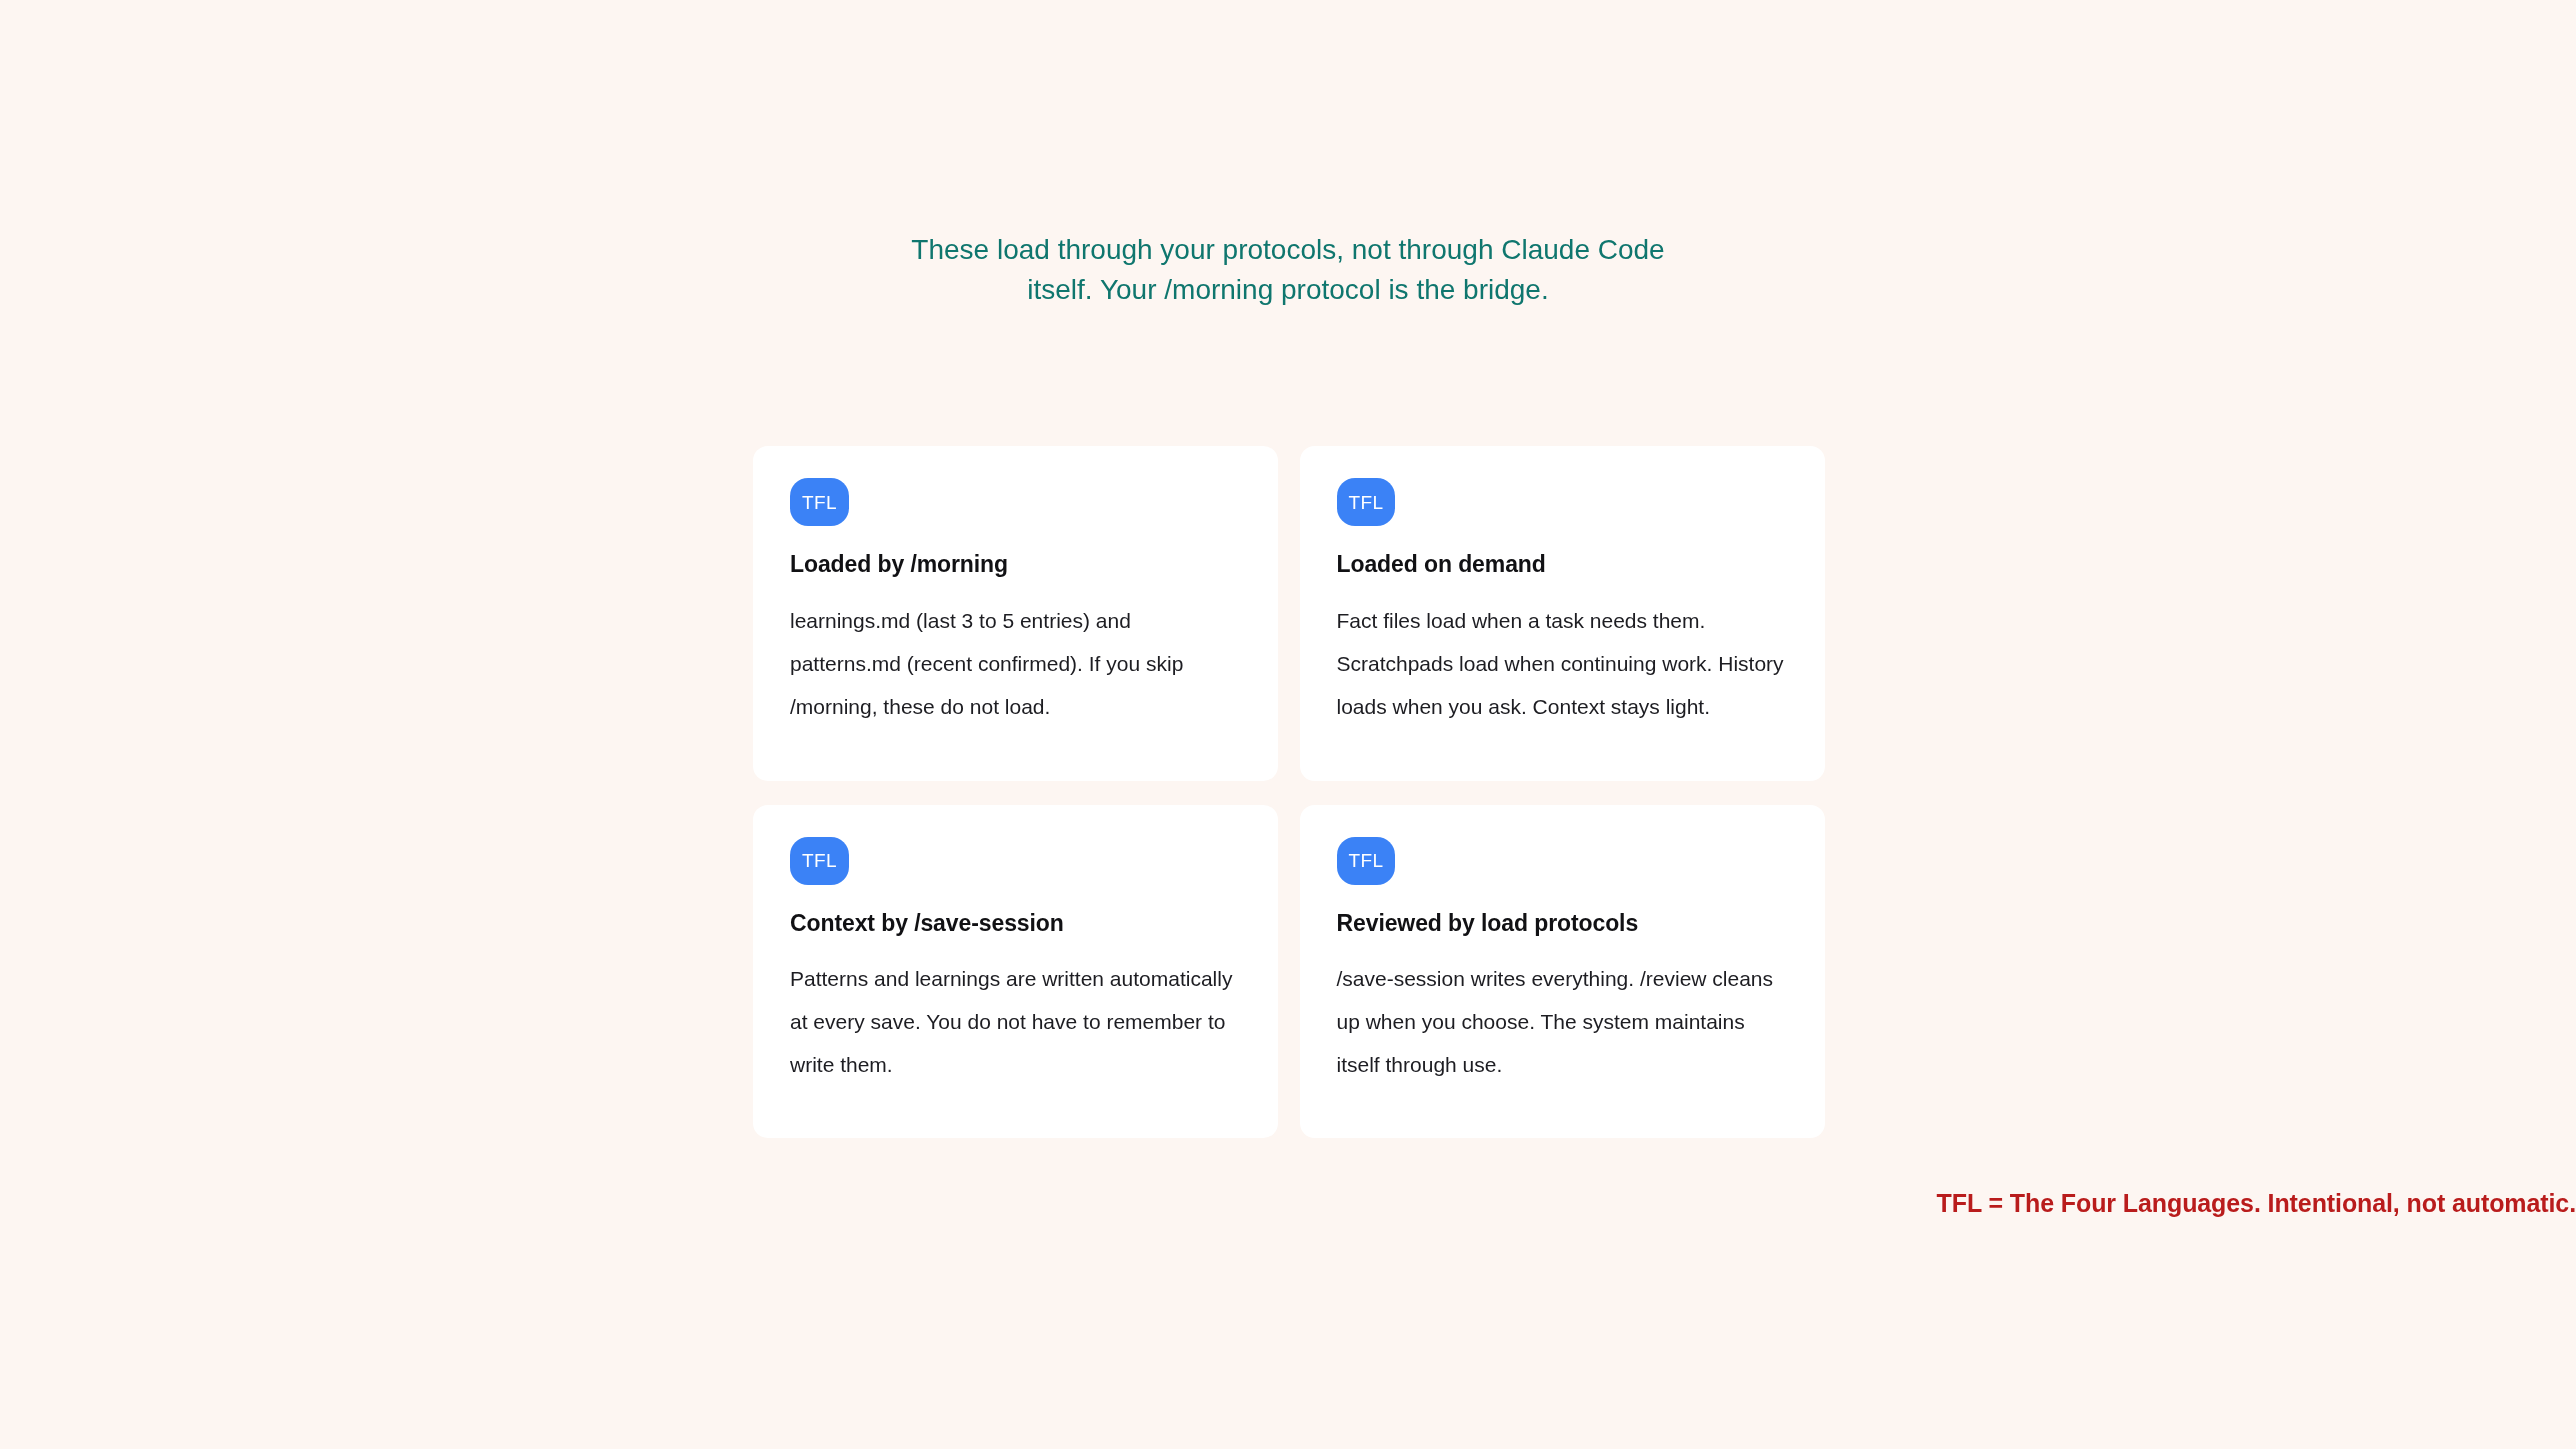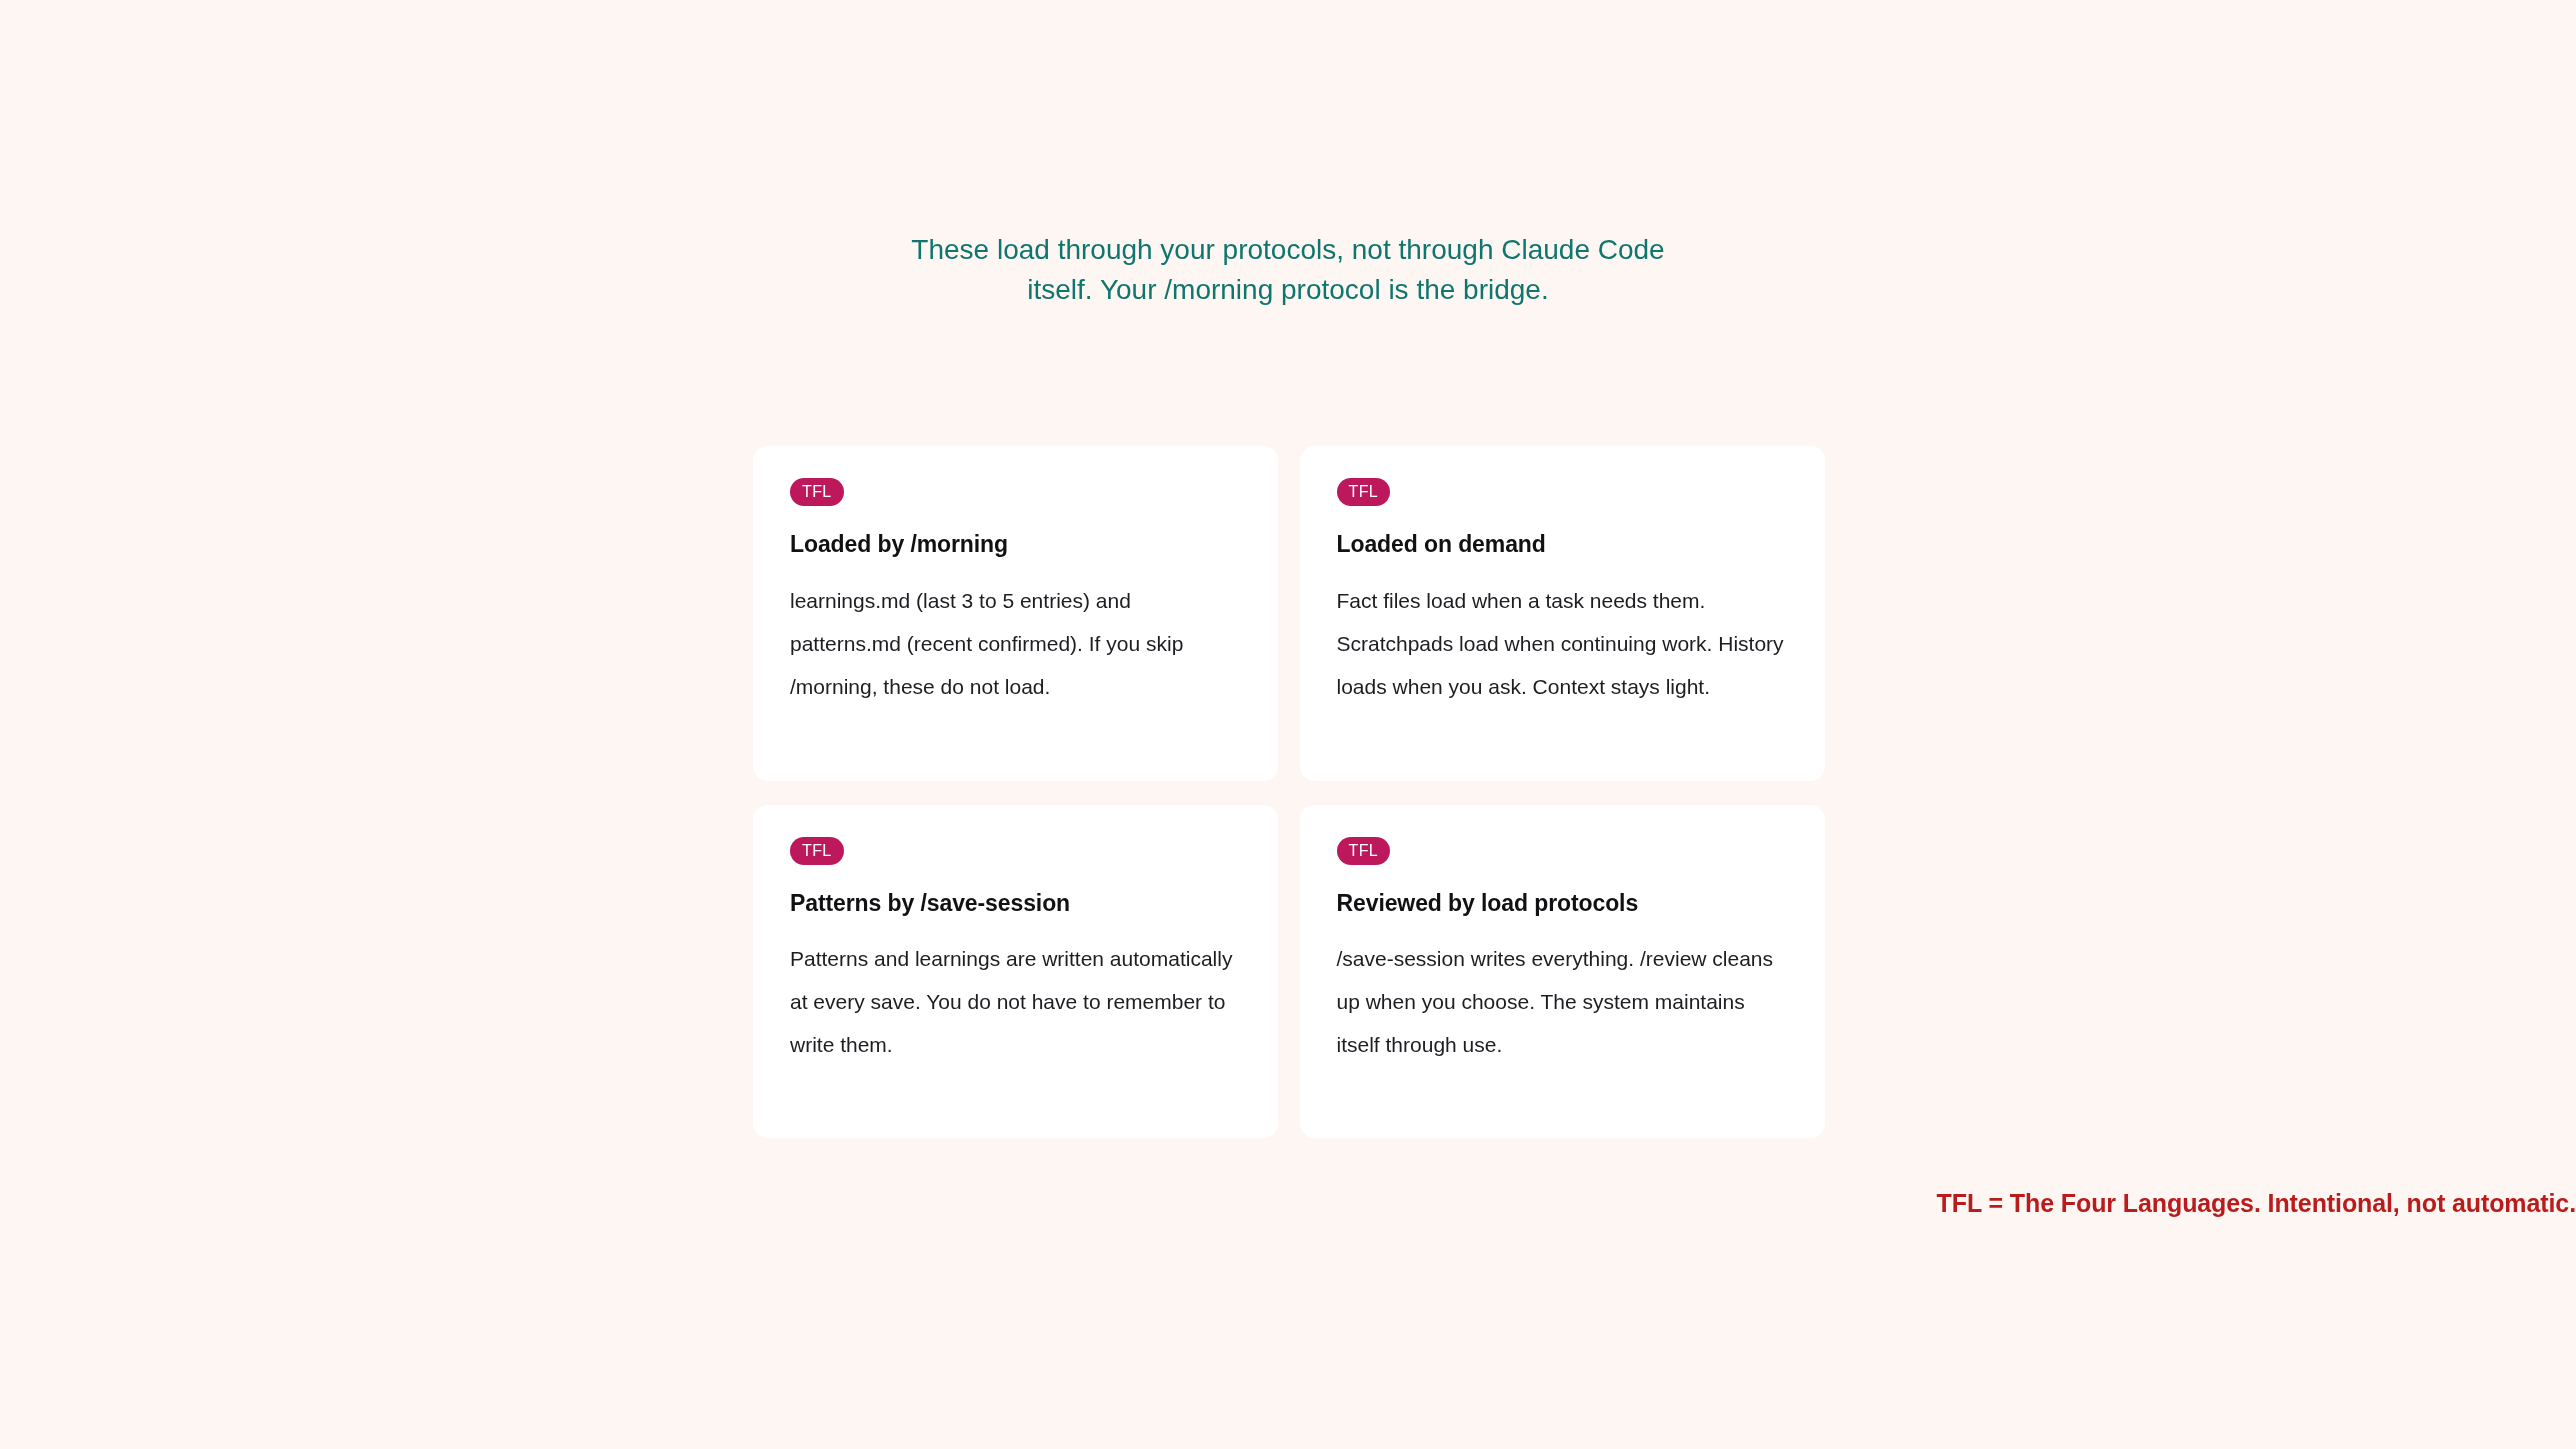--- a/index.html
+++ b/index.html
@@ -81,26 +81,26 @@
     flex-direction: column;
     align-items: flex-start;
     overflow: hidden;
   }
 
   .badge {
     display: inline-flex;
     align-items: center;
     justify-content: center;
     min-width: 51px;
-    height: 28px;
+    height: 48px;
     padding: 0 12px;
     border-radius: 18px;
-    background: #be185d;
+    background: #3b82f6;
     color: #ffffff;
-    font-size: 16px;
+    font-size: 19px;
     font-weight: 500;
     letter-spacing: 0.4px;
     line-height: 1;
   }
 
   .card-title {
     margin-top: 25px;
     font-size: 23px;
     font-weight: 700;
     letter-spacing: -0.1px;
@@ -147,21 +147,21 @@
     </div>
 
     <div class="card">
       <span class="badge">TFL</span>
       <h2 class="card-title">Loaded on demand</h2>
       <p class="card-body">Fact files load when a task needs them. Scratchpads load when continuing work. History loads when you ask. Context stays light.</p>
     </div>
 
     <div class="card">
       <span class="badge">TFL</span>
-      <h2 class="card-title">Patterns by /save-session</h2>
+      <h2 class="card-title">Context by /save-session</h2>
       <p class="card-body">Patterns and learnings are written automatically at every save. You do not have to remember to write them.</p>
     </div>
 
     <div class="card">
       <span class="badge">TFL</span>
       <h2 class="card-title">Reviewed by load protocols</h2>
       <p class="card-body">/save-session writes everything. /review cleans up when you choose. The system maintains itself through use.</p>
     </div>
 
   </div>

